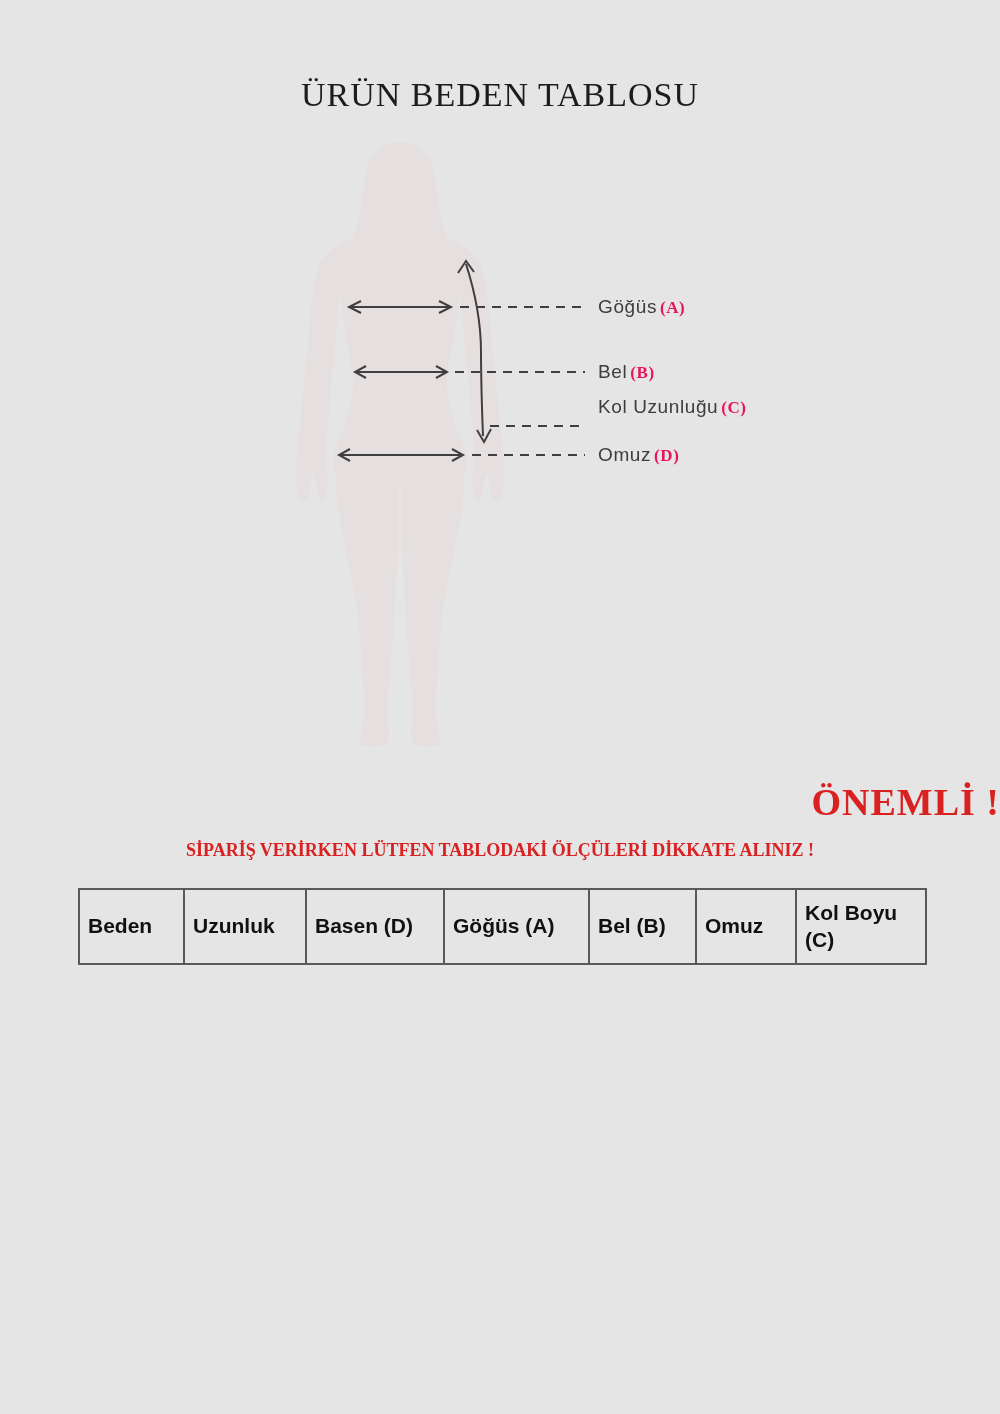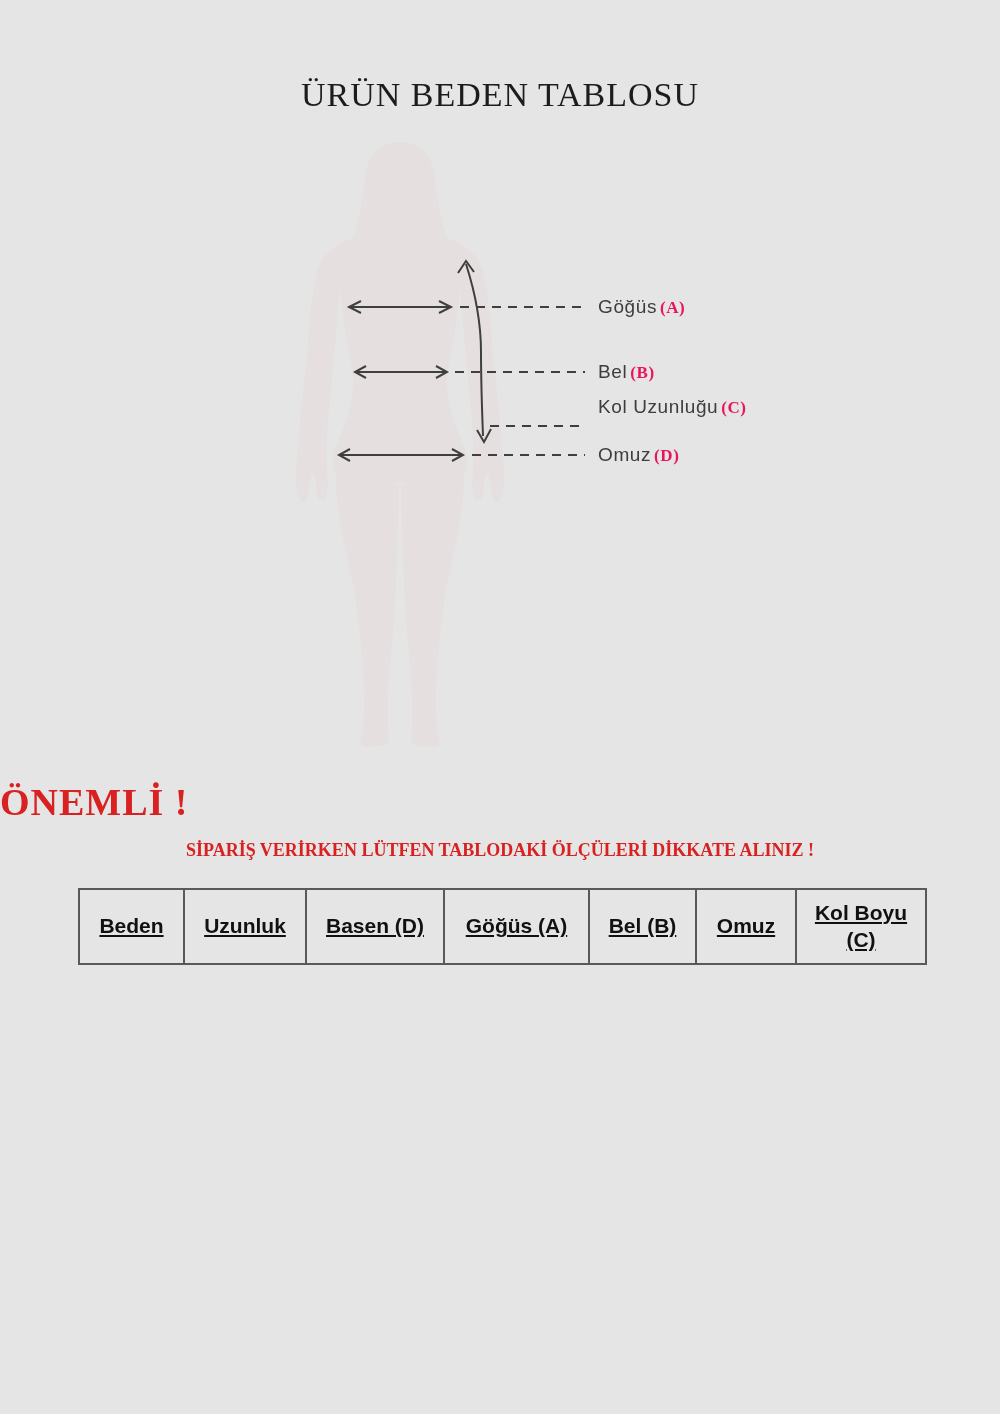--- a/index.html
+++ b/index.html
@@ -20,33 +20,33 @@
   }
   .ml-key {
     font-family:"Liberation Serif", serif; font-weight:bold;
     font-size:17px; color:#e8155e; margin-left:3px;
   }
   .lbl-chest { top:296px; }
   .lbl-waist { top:361px; }
   .lbl-arm   { top:396px; }
   .lbl-hip   { top:444px; }
   .important-heading {
-    position:absolute; top:780px; left:0; width:100%; text-align:left;
+    position:absolute; top:780px; left:0; width:100%; text-align:right;
     font-family:"Liberation Serif", serif; font-weight:bold;
     font-size:38px; color:#d92121; letter-spacing:1px;
   }
   .warning-text {
     position:absolute; top:840px; left:0; width:100%; text-align:center;
     font-family:"Liberation Serif", serif; font-weight:bold;
     font-size:18px; color:#d92121;
   }
   table.size-table {
     position:absolute; top:888px; left:78px; width:847px;
     border-collapse:collapse; table-layout:fixed;
-    text-align:center; color:#111111;text-decoration:underline;
+    text-align:left; color:#111111;
   }
   .size-table th, .size-table td {
     border:2px solid #595959; vertical-align:middle; padding:0 8px;
     overflow:hidden;
   }
   .size-table th { font-size:21px; font-weight:bold; height:73px; line-height:1.25; }
   .size-table td { font-size:20px; font-weight:normal; height:53px; }
 </style>
 </head>
 <body>

